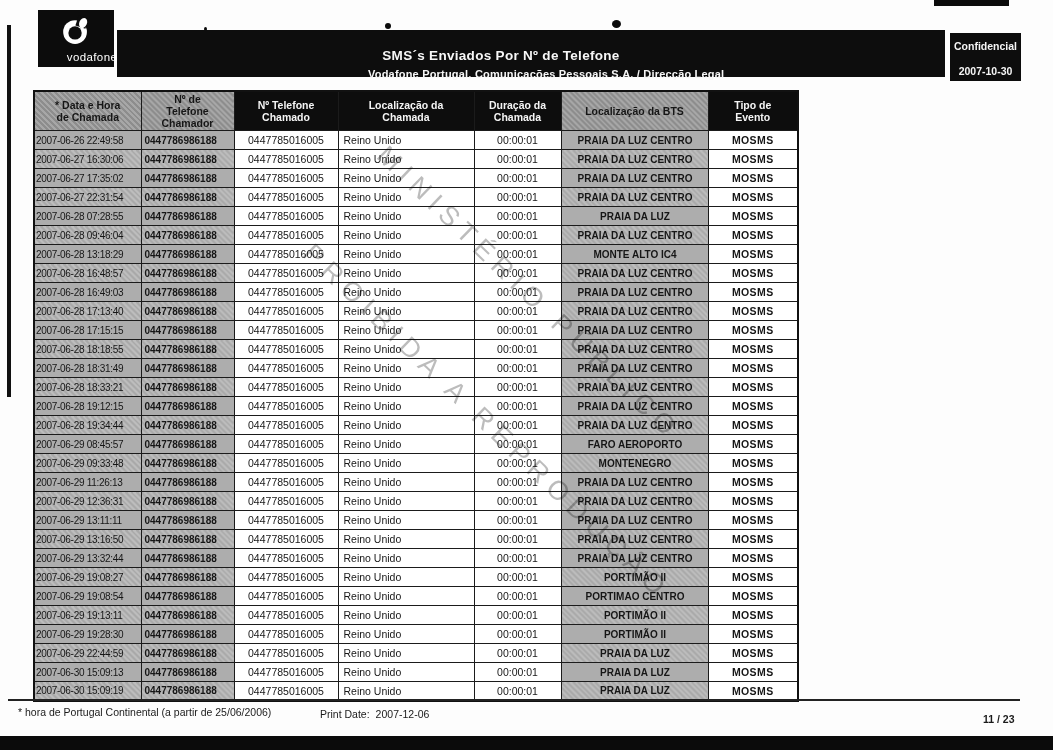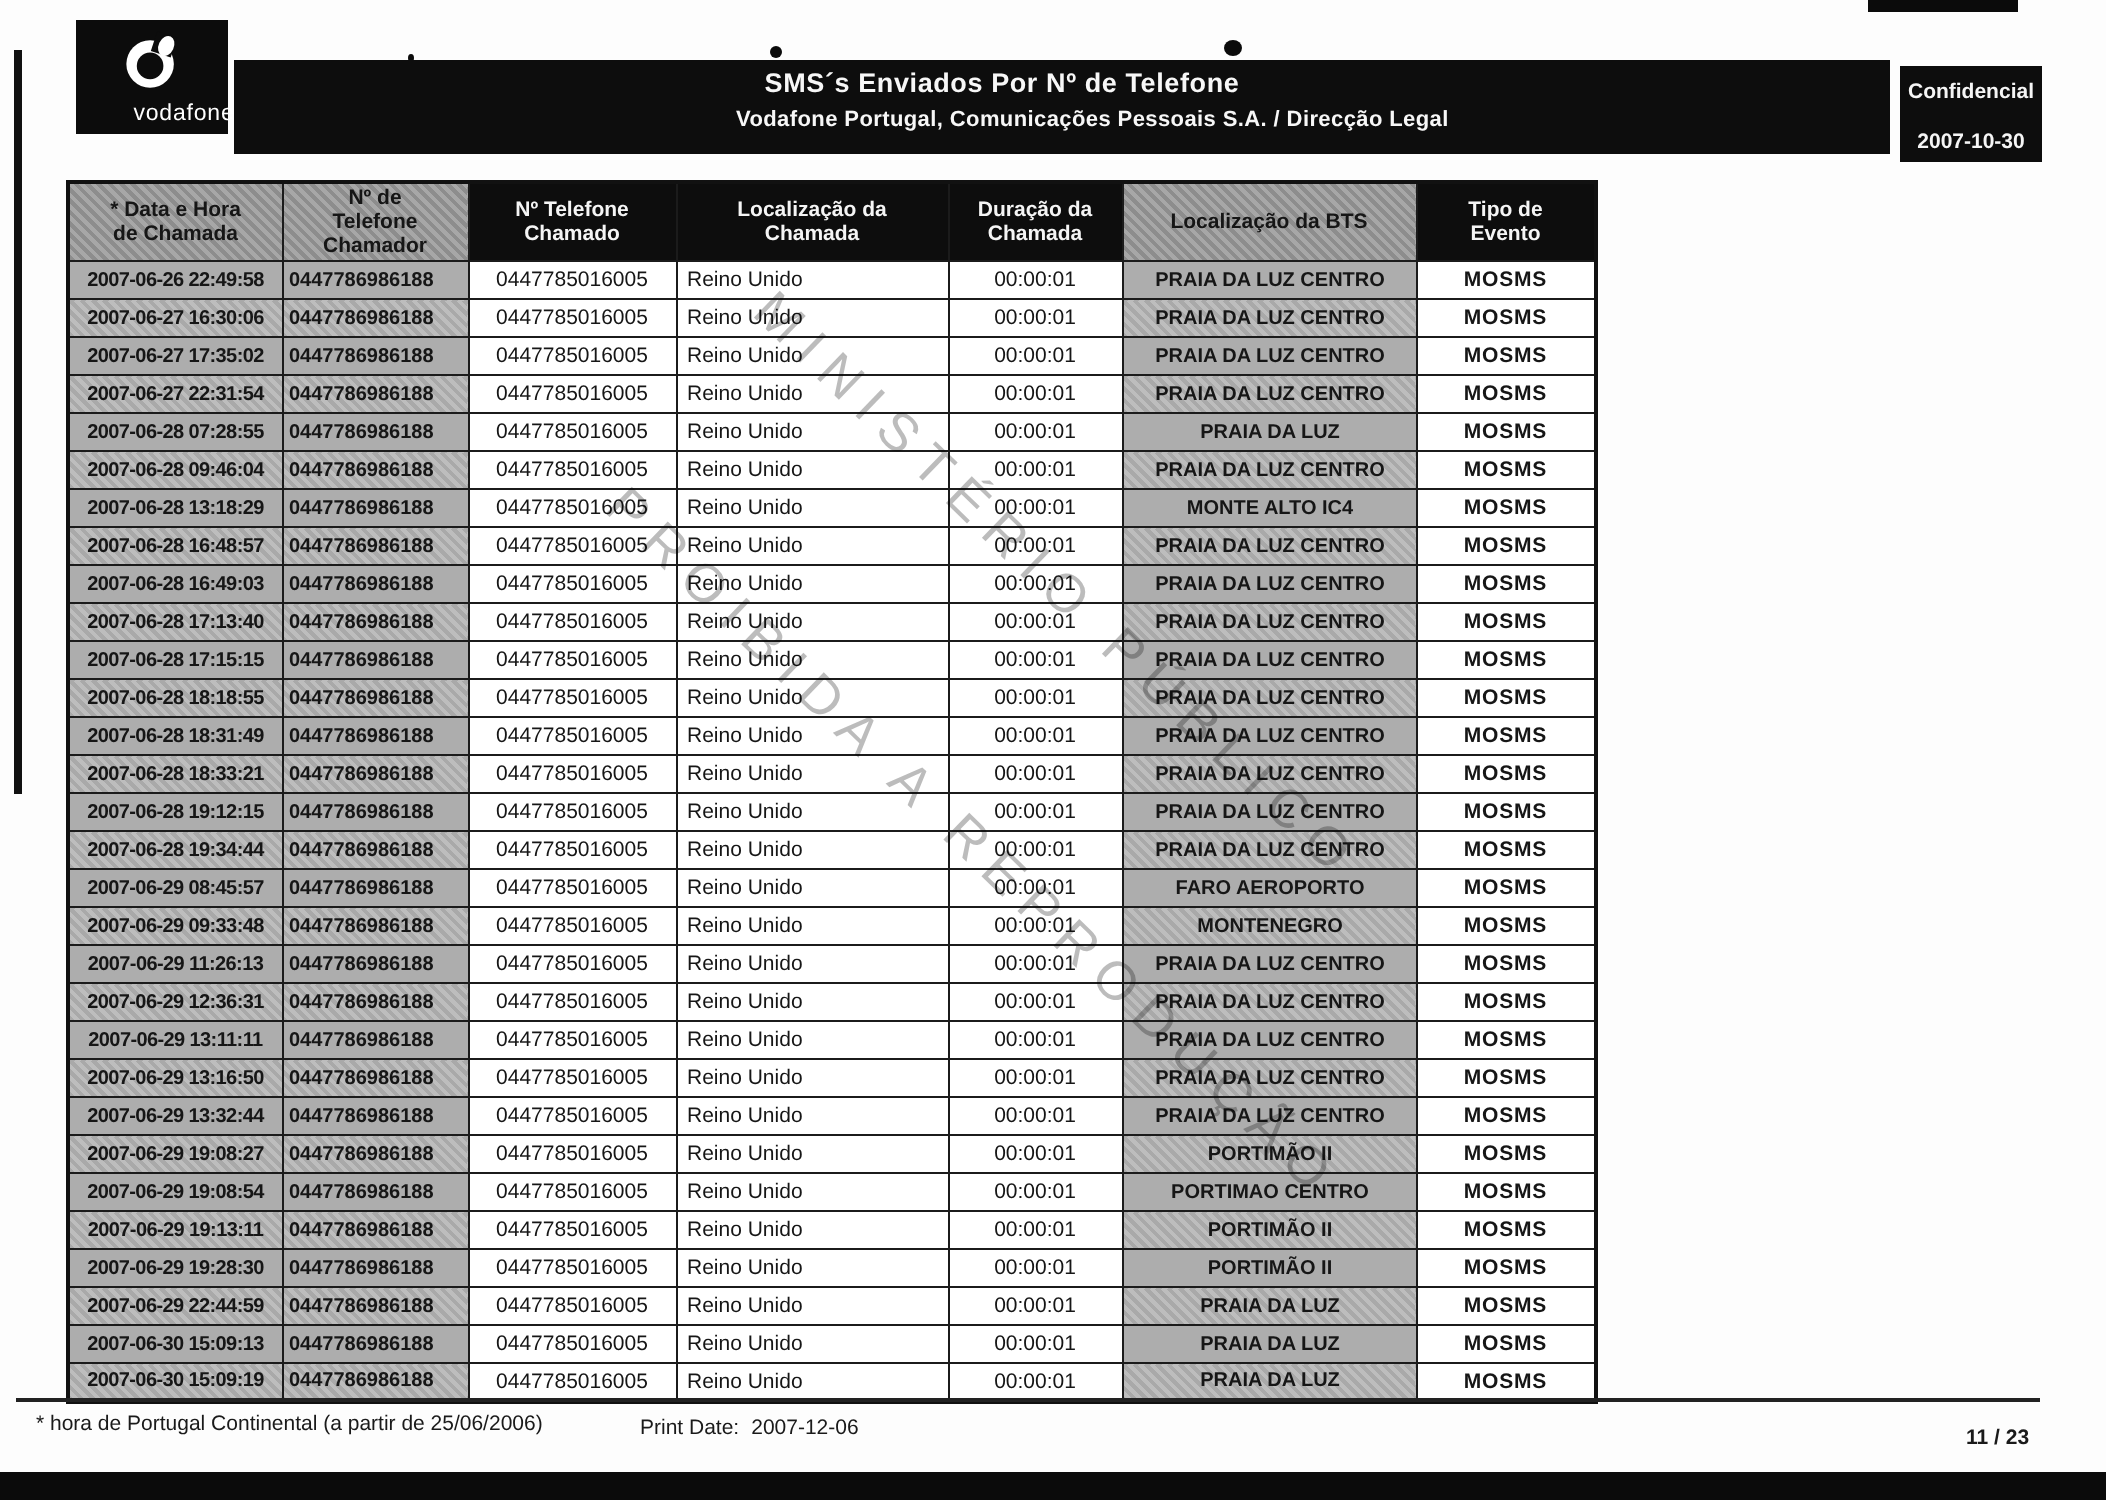--- a/index.html
+++ b/index.html
@@ -20,21 +20,21 @@
   .speck.s3{left:204px;top:27px;width:3px;height:4px;}
 
   
   .logo{position:absolute;left:38px;top:10px;width:76px;height:57px;background:#0c0c0c;
     display:flex;flex-direction:column;align-items:center;justify-content:flex-end;padding-bottom:4px;box-sizing:border-box;padding-left:32px;}
   .logo svg{position:absolute;top:3px;left:50%;transform:translateX(-50%);}
   .logo-text{color:#fff;font-size:11.5px;letter-spacing:.4px;font-weight:400;line-height:1;}
 
   
   .titlebar{position:absolute;left:117px;top:30px;width:828px;height:47px;background:#0d0d0d;color:#f7f7f7;box-sizing:border-box;}
-  .title-main{margin-top:4px;text-align:center;font-size:13.5px;font-weight:700;letter-spacing:.3px;transform:translateX(-30px);}
+  .title-main{margin-top:18px;text-align:center;font-size:13.5px;font-weight:700;letter-spacing:.3px;transform:translateX(-30px);}
   .title-sub{margin-top:5px;margin-left:251px;font-size:11px;font-weight:700;letter-spacing:.2px;}
 
   
   .confbox{position:absolute;left:950px;top:33px;width:71px;height:48px;background:#0d0d0d;color:#f5f5f5;
     display:flex;flex-direction:column;justify-content:space-between;align-items:center;box-sizing:border-box;padding:8px 0 5px;}
   .confbox div{font-size:10.5px;font-weight:600;line-height:1;}
 
   
   .watermark{position:absolute;z-index:6;pointer-events:none;color:rgba(95,95,95,0.42);
     font-size:27px;letter-spacing:7px;white-space:nowrap;mix-blend-mode:multiply;
@@ -47,21 +47,21 @@
     border:2px solid #111;}
   .records th,.records td{border:1px solid #1b1b1b;overflow:hidden;white-space:nowrap;box-sizing:border-box;}
   .records th{height:26px;font-size:10.5px;line-height:1.15;white-space:normal;padding:1px 13px;vertical-align:middle;text-align:center;}
   .th-black{background:#0d0d0d;color:#f5f5f5;font-weight:600;border-color:#0d0d0d;}
   .th-shade{background:#9d9d9d;color:#161616;font-weight:700;
     background-image:repeating-linear-gradient(45deg,rgba(0,0,0,.10) 0 2px,rgba(255,255,255,.10) 2px 4px);}
   .records td{height:19px;font-size:10.5px;padding:0 3px;color:#161616;background:#fff;}
   td.shade{background:#b6b6b6;
     background-image:repeating-linear-gradient(45deg,rgba(0,0,0,.07) 0 2px,rgba(255,255,255,.09) 2px 4px);}
   tr:nth-child(odd) td.shade{background:#adadad;}
-  td.c-date{font-weight:700;font-size:10px;letter-spacing:-.3px;text-align:center;padding:0 1px;}
+  td.c-date{font-weight:400;font-size:10px;letter-spacing:-.3px;padding:0 1px;}
   td.c-caller{font-weight:700;font-size:10px;}
   td.c-called{text-align:center;}
   td.c-loc{text-align:left;padding-left:5px;}
   td.c-dur{text-align:center;}
   td.c-bts{font-weight:700;font-size:10px;text-align:center;padding-left:4px;}
   td.c-evt{text-align:center;font-weight:600;letter-spacing:.4px;}
 
   
   .footrule{position:absolute;left:8px;top:699px;width:1012px;border-top:2px solid #222;}
   .footnote{position:absolute;left:18px;top:706px;font-size:10.5px;color:#1a1a1a;}

